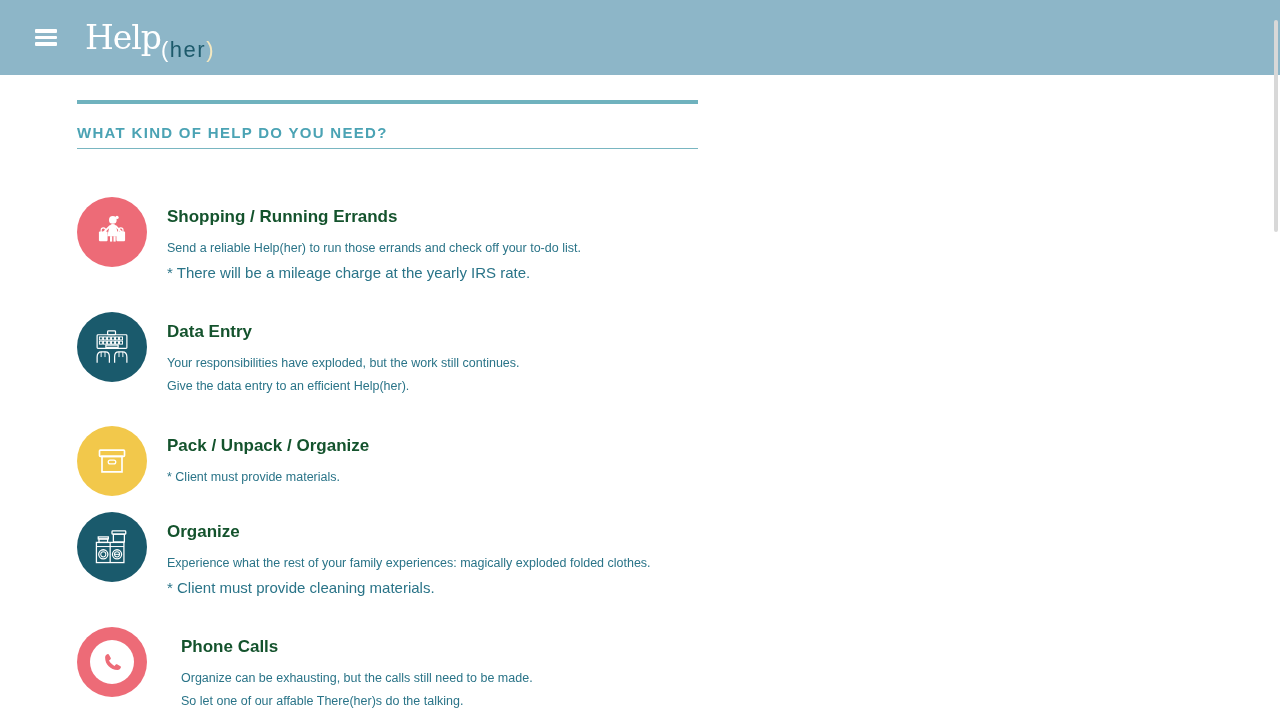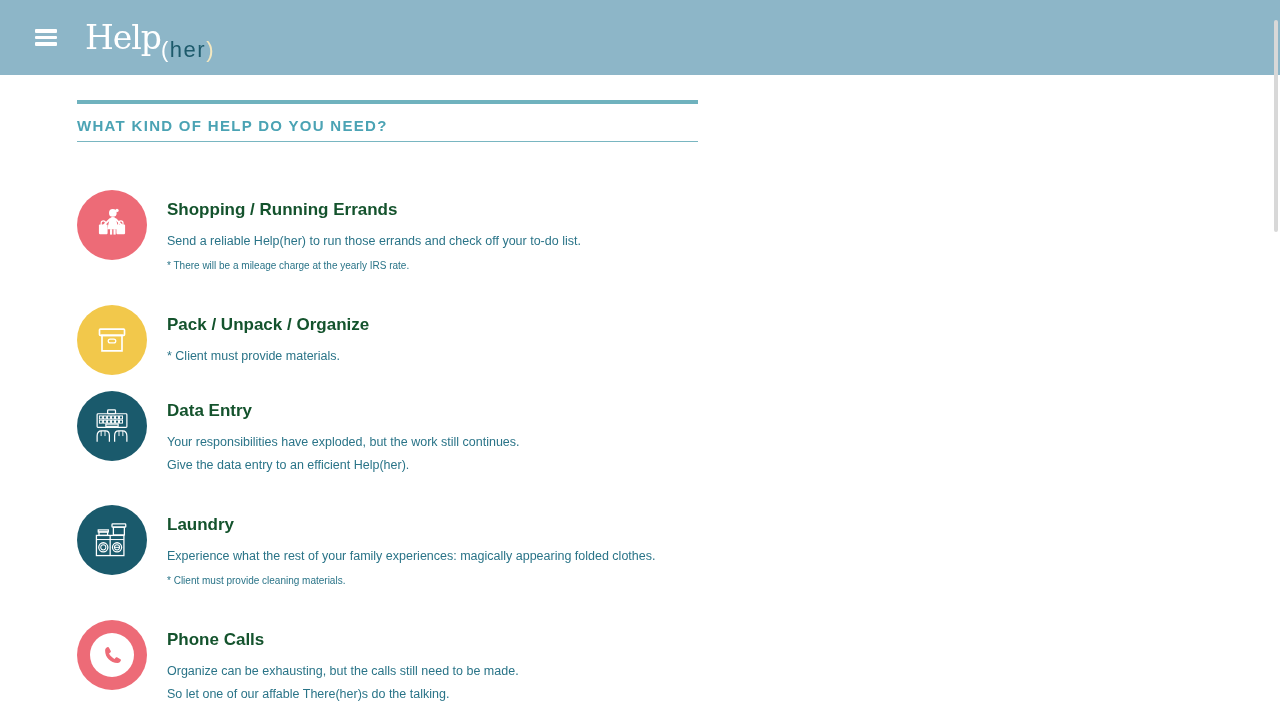--- a/index.html
+++ b/index.html
@@ -18,37 +18,37 @@
   .logo-rest { font-size:22px; font-weight:300; letter-spacing:1.5px; position:relative; top:12px; }
   .paren-open { color:#ffffff; }
   .logo-her { color:#1D5A6B; }
   .paren-close { color:#F4E8C0; }
 
   
   .content { padding-left:77px; padding-top:25px; }
   .rules-wrap { width:621px; }
   .rule-thick { height:4px; background:#6FB2BE; }
   .section-heading { color:#4BA3B4; font-size:15px; font-weight:700; letter-spacing:1.3px;
-                     padding:13px 0 7px 0; }
+                     padding:20px 0 7px 0; }
   .rule-thin { height:1px; background:#79B6C1; }
 
   .services { margin-top:48px; width:640px; }
   .service-row { display:flex; align-items:flex-start; }
   .m33 { margin-bottom:33px; } .m28 { margin-bottom:28px; }
-  .m16 { margin-bottom:16px; } .m29 { margin-bottom:27px; }
+  .m16 { margin-bottom:16px; } .m29 { margin-bottom:27px;gap:14px; }
   .circle { width:70px; height:70px; border-radius:50%; flex:none;
             display:flex; align-items:center; justify-content:center; }
   .bg-coral { background:#ED6B77; }
   .bg-teal  { background:#1A5A6C; }
   .bg-yellow{ background:#F2C84B; }
   .svc-text { margin-left:20px; padding-top:8px; }
   .svc-title { color:#14532d; font-size:17px; font-weight:700; line-height:24px; white-space:nowrap; }
   .svc-line { color:#2A7488; font-size:12.5px; line-height:23px; white-space:nowrap; }
   .svc-line.first { margin-top:8px; }
-  .svc-note { color:#2A7488; font-size:10px; line-height:13px; margin-top:6px; white-space:nowrap; }
+  .svc-note { color:#2A7488; font-size:15px; line-height:13px; margin-top:6px; white-space:nowrap; }
 
   .phone-inner { width:44px; height:44px; border-radius:50%; background:#ffffff;
                  display:flex; align-items:center; justify-content:center; }
 
   
   .scroll-thumb { position:fixed; right:2px; top:20px; width:4.5px; height:212px;
                   background:#D8D8D8; border-radius:2px; }
 </style>
 </head>
 <body>
@@ -91,34 +91,20 @@
           <rect x="29.3" y="23.5" width="10.4" height="11.5" rx="1" fill="#fff"></rect>
         </svg>
       </div>
       <div class="svc-text">
         <div class="svc-title">Shopping / Running Errands</div>
         <div class="svc-line first">Send a reliable Help(her) to run those errands and check off your to-do list.</div>
         <div class="svc-note">* There will be a mileage charge at the yearly IRS rate.</div>
       </div>
     </div>
 
-    <div class="service-row m16">
-      <div class="circle bg-yellow">
-        <svg width="40" height="40" viewBox="0 0 48 48" fill="none" stroke="#fff" stroke-width="2">
-          <rect x="9" y="11" width="30" height="7.5" rx="1"></rect>
-          <path d="M12 18.5 H36 V37 H12 Z"></path>
-          <rect x="19.5" y="23" width="9" height="4.5" rx="2.25" stroke-width="1.6"></rect>
-        </svg>
-      </div>
-      <div class="svc-text">
-        <div class="svc-title">Pack / Unpack / Organize</div>
-        <div class="svc-line first">* Client must provide materials.</div>
-      </div>
-    </div>
-
     <div class="service-row m28">
       <div class="circle bg-teal">
         <svg width="42" height="42" viewBox="0 0 48 48" fill="none" stroke="#fff" stroke-width="1.4">
           <rect x="19" y="5.5" width="9" height="4.5" rx="1"></rect>
           <rect x="7" y="10" width="34" height="15.5" rx="1"></rect>
           <g stroke-width="1.1">
             <rect x="9.6" y="12.5" width="3.4" height="3.4"></rect>
               <rect x="14.2" y="12.5" width="3.4" height="3.4"></rect>
             <rect x="18.8" y="12.5" width="3.4" height="3.4"></rect>
               <rect x="23.4" y="12.5" width="3.4" height="3.4"></rect>
@@ -138,40 +124,54 @@
           <path d="M32 29.5 V35.5 M36.4 29.5 V35.5" stroke-width="1.1"></path>
         </svg>
       </div>
       <div class="svc-text">
         <div class="svc-title">Data Entry</div>
         <div class="svc-line first">Your responsibilities have exploded, but the work still continues.</div>
         <div class="svc-line">Give the data entry to an efficient Help(her).</div>
       </div>
     </div>
 
+    <div class="service-row m16">
+      <div class="circle bg-yellow">
+        <svg width="40" height="40" viewBox="0 0 48 48" fill="none" stroke="#fff" stroke-width="2">
+          <rect x="9" y="11" width="30" height="7.5" rx="1"></rect>
+          <path d="M12 18.5 H36 V37 H12 Z"></path>
+          <rect x="19.5" y="23" width="9" height="4.5" rx="2.25" stroke-width="1.6"></rect>
+        </svg>
+      </div>
+      <div class="svc-text">
+        <div class="svc-title">Pack / Unpack / Organize</div>
+        <div class="svc-line first">* Client must provide materials.</div>
+      </div>
+    </div>
+
     <div class="service-row m33">
       <div class="circle bg-teal">
         <svg width="44" height="44" viewBox="0 0 48 48" fill="none" stroke="#fff" stroke-width="1.4">
           <rect x="24" y="6.5" width="15" height="3.5" rx="0.8"></rect>
           <rect x="25.5" y="10" width="12" height="8.5"></rect>
           <rect x="9" y="13" width="11" height="2.2"></rect>
           <rect x="9.8" y="15.2" width="9.4" height="3.8"></rect>
           <rect x="7" y="19" width="30" height="22"></rect>
           <path d="M22 19 V41"></path>
           <path d="M7 23.5 H37" stroke-width="1.1"></path>
           <circle cx="14.5" cy="32" r="5"></circle>
           <circle cx="14.5" cy="32" r="2.8" stroke-width="1.1"></circle>
           <circle cx="29.5" cy="32" r="5"></circle>
           <circle cx="29.5" cy="32" r="2.8" stroke-width="1.1"></circle>
           <path d="M26.7 32 H32.3" stroke-width="1.1"></path>
         </svg>
       </div>
       <div class="svc-text">
-        <div class="svc-title">Laundry</div>
-        <div class="svc-line first">Experience what the rest of your family experiences: magically appearing folded clothes.</div>
+        <div class="svc-title">Organize</div>
+        <div class="svc-line first">Experience what the rest of your family experiences: magically exploded folded clothes.</div>
         <div class="svc-note">* Client must provide cleaning materials.</div>
       </div>
     </div>
 
     <div class="service-row m29">
       <div class="circle bg-coral">
         <div class="phone-inner">
           <svg width="23" height="23" viewBox="0 0 24 24">
             <path d="M7.1 3.2c.4-.1.9.1 1.1.5l2 3.6c.2.4.1.9-.2 1.2L8.4 10c1.2 2.4 3.2 4.4 5.6 5.6l1.5-1.6c.3-.3.8-.4 1.2-.2l3.6 2c.4.2.6.7.5 1.1-.4 1.6-1.8 2.8-3.5 2.8C10 19.7 4.3 14 4.3 6.7c0-1.7 1.2-3.1 2.8-3.5z" fill="#ED6B77"></path>
           </svg>

